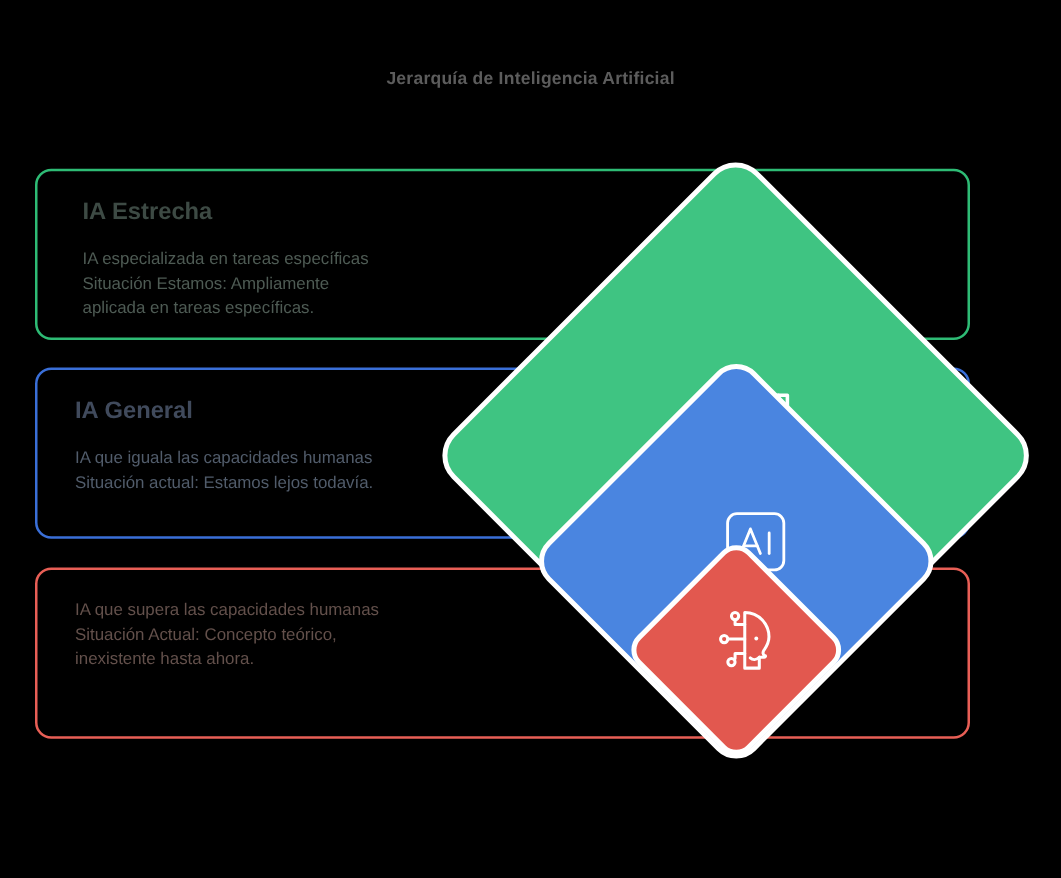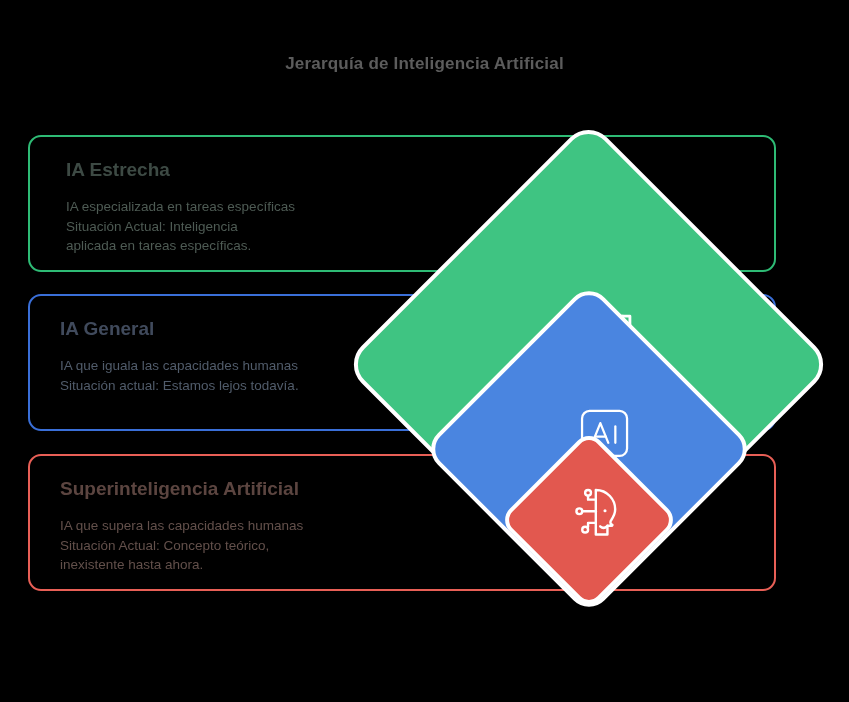--- a/index.html
+++ b/index.html
@@ -22,21 +22,21 @@
     height: 702px;
   }
 
   
   .title {
     position: absolute;
     left: 0;
     top: 54px;
     width: 849px;
     text-align: center;
-    font-size: 17px;
+    font-size: 14px;
     font-weight: bold;
     letter-spacing: 0.2px;
     color: #5c5c5c;
     white-space: nowrap;
   }
 
   
   .cards-layer {
     position: absolute;
     left: 0; top: 0;
@@ -147,32 +147,31 @@
 
 <div id="canvas">
 
   <div class="title">Jerarquía de Inteligencia Artificial</div>
 
   <div class="cards-layer">
 
     <div class="card card-narrow">
       <div class="card-title">IA Estrecha</div>
       <div class="card-body">IA especializada en tareas específicas
-Situación Actual: Inteligencia
+Situación Estamos: Ampliamente
 aplicada en tareas específicas.</div>
     </div>
 
     <div class="card card-general">
       <div class="card-title">IA General</div>
       <div class="card-body">IA que iguala las capacidades humanas
 Situación actual: Estamos lejos todavía.</div>
     </div>
 
     <div class="card card-super">
-      <div class="card-title">Superinteligencia Artificial</div>
       <div class="card-body">IA que supera las capacidades humanas
 Situación Actual: Concepto teórico,
 inexistente hasta ahora.</div>
     </div>
 
   </div>
 
   <div class="diamonds-layer">
 
     <div class="diamond diamond-narrow">

